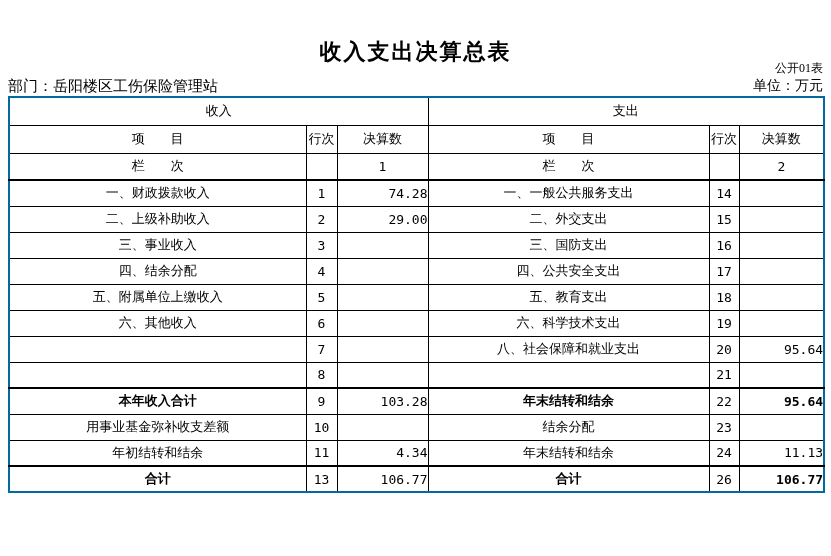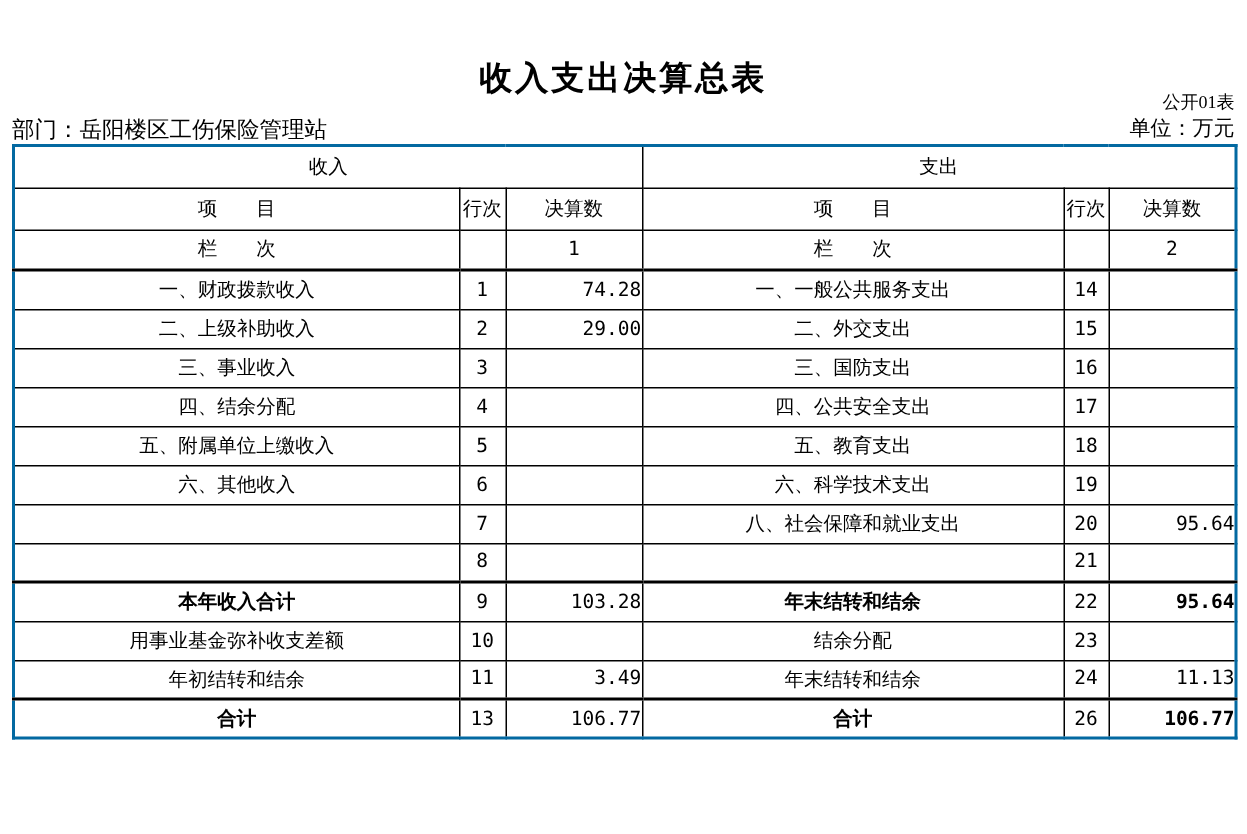--- a/index.html
+++ b/index.html
@@ -166,21 +166,21 @@
       <td class="item center-label">用事业基金弥补收支差额</td>
       <td class="line-no">10</td>
       <td class="amount"></td>
       <td class="item center-label">结余分配</td>
       <td class="line-no">23</td>
       <td class="amount"></td>
     </tr>
     <tr class="data-row">
       <td class="item center-label">年初结转和结余</td>
       <td class="line-no">11</td>
-      <td class="amount">3.49</td>
+      <td class="amount">4.34</td>
       <td class="item center-label">年末结转和结余</td>
       <td class="line-no">24</td>
       <td class="amount">11.13</td>
     </tr>
     <tr class="data-row thick-top">
       <td class="item center-label bold-label">合计</td>
       <td class="line-no">13</td>
       <td class="amount">106.77</td>
       <td class="item center-label bold-label">合计</td>
       <td class="line-no">26</td>

